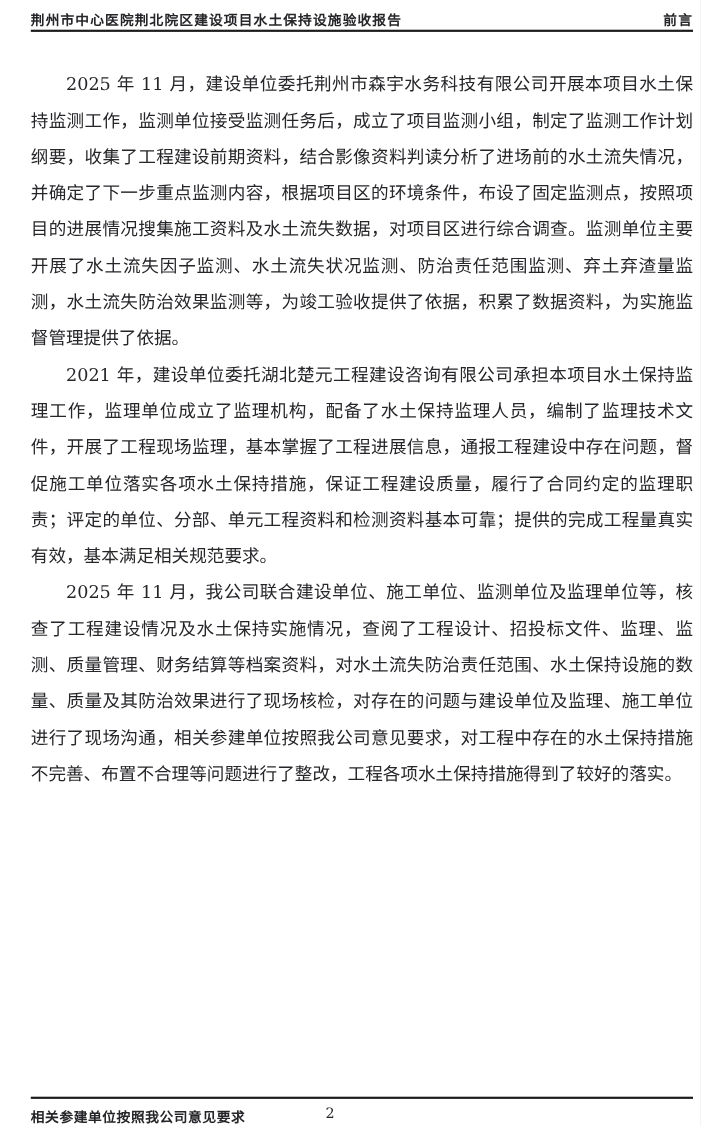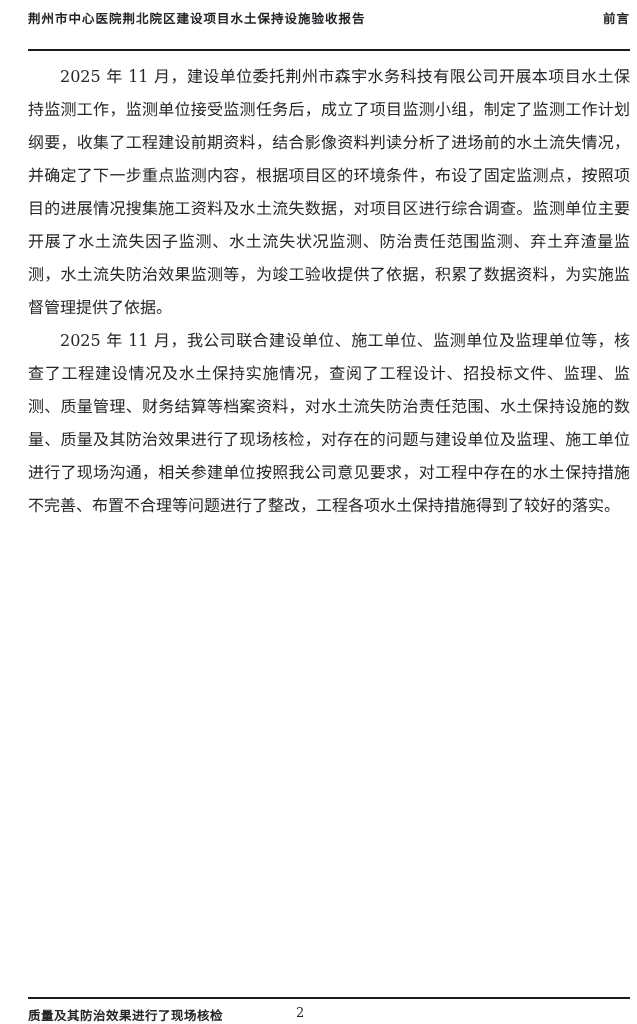--- a/index.html
+++ b/index.html
@@ -19,21 +19,21 @@
   }
   
   .page-header {
     position: absolute;
     top: 8px;
     left: 28px;
     right: 7px;
     display: flex;
     justify-content: space-between;
     align-items: flex-end;
-    padding-bottom: 22px;
+    padding-bottom: 0;
     border-bottom: 2px solid #1c1c1c;
     font-size: 12.5px;
     font-weight: bold;
     letter-spacing: 1px;
     white-space: nowrap;
   }
   
   .doc-body {
     position: absolute;
     top: 36px;
@@ -77,21 +77,22 @@
 <div class="page">
 
   <header class="page-header">
     <span class="header-title">荆州市中心医院荆北院区建设项目水土保持设施验收报告</span>
     <span class="header-section">前言</span>
   </header>
 
   <main class="doc-body">
 
   <p>2025 年 11 月，建设单位委托荆州市森宇水务科技有限公司开展本项目水土保持监测工作，监测单位接受监测任务后，成立了项目监测小组，制定了监测工作计划纲要，收集了工程建设前期资料，结合影像资料判读分析了进场前的水土流失情况，并确定了下一步重点监测内容，根据项目区的环境条件，布设了固定监测点，按照项目的进展情况搜集施工资料及水土流失数据，对项目区进行综合调查。监测单位主要开展了水土流失因子监测、水土流失状况监测、防治责任范围监测、弃土弃渣量监测，水土流失防治效果监测等，为竣工验收提供了依据，积累了数据资料，为实施监督管理提供了依据。</p>
+      <p>2021 年，建设单位委托湖北楚元工程建设咨询有限公司承担本项目水土保持监理工作，监理单位成立了监理机构，配备了水土保持监理人员，编制了监理技术文件，开展了工程现场监理，基本掌握了工程进展信息，通报工程建设中存在问题，督促施工单位落实各项水土保持措施，保证工程建设质量，履行了合同约定的监理职责；评定的单位、分部、单元工程资料和检测资料基本可靠；提供的完成工程量真实有效，基本满足相关规范要求。</p>
       <p>2025 年 11 月，我公司联合建设单位、施工单位、监测单位及监理单位等，核查了工程建设情况及水土保持实施情况，查阅了工程设计、招投标文件、监理、监测、质量管理、财务结算等档案资料，对水土流失防治责任范围、水土保持设施的数量、质量及其防治效果进行了现场核检，对存在的问题与建设单位及监理、施工单位进行了现场沟通，相关参建单位按照我公司意见要求，对工程中存在的水土保持措施不完善、布置不合理等问题进行了整改，工程各项水土保持措施得到了较好的落实。</p>
     </main>
 
   <footer class="page-footer">
-    <span class="footer-company">质量及其防治效果进行了现场核检</span>
+    <span class="footer-company">相关参建单位按照我公司意见要求</span>
     <span class="page-number">2</span>
   </footer>
 
 </div>
 
 </body></html>

